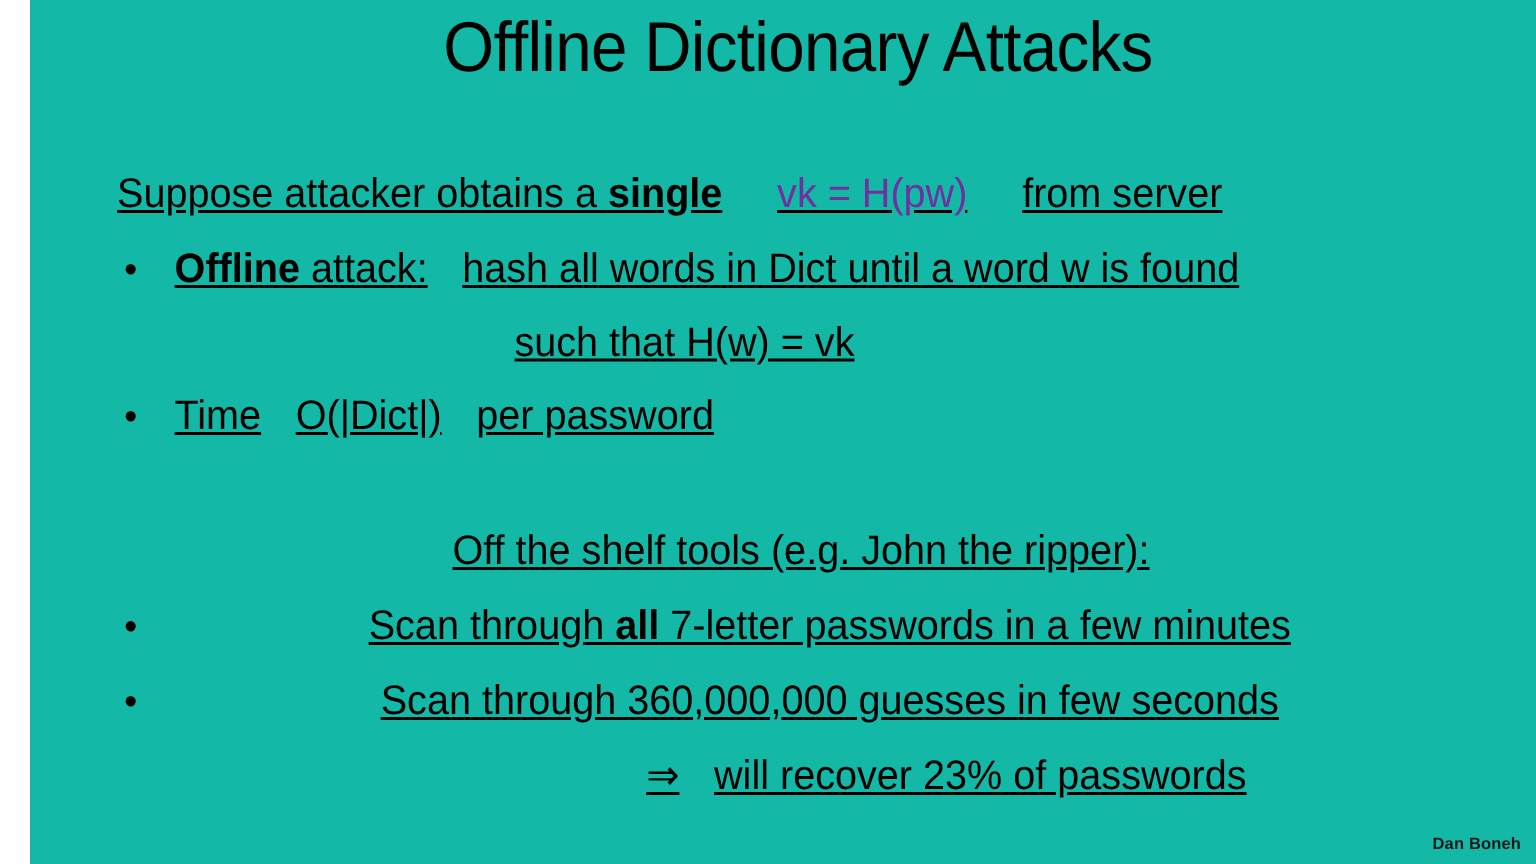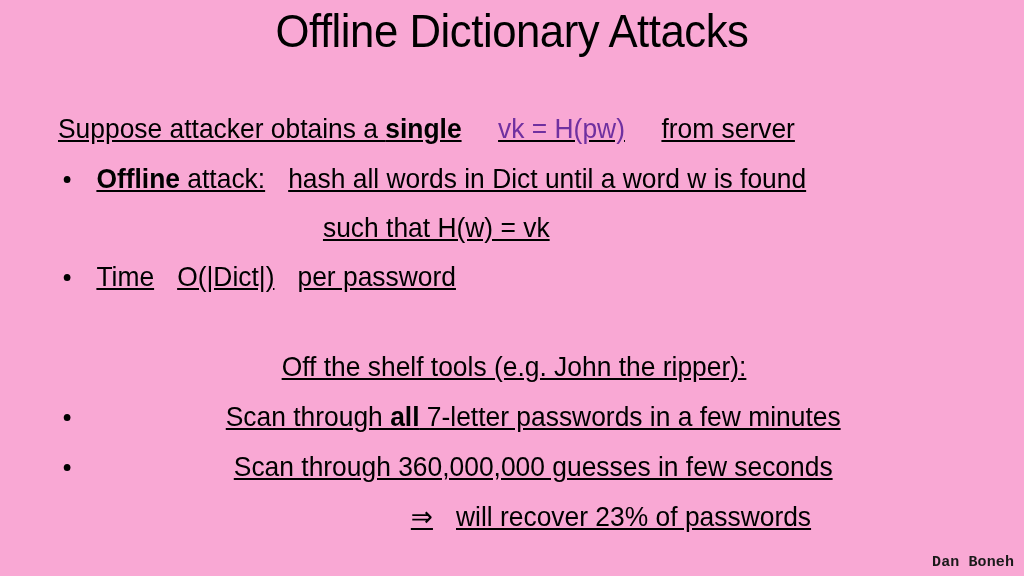--- a/index.html
+++ b/index.html
@@ -13,21 +13,22 @@
     position: relative;
     overflow: hidden;
     font-family: "Liberation Sans", sans-serif;
     color: #000000;
     -webkit-font-smoothing: antialiased;
   }
 
   .slide {
     position: absolute;
     inset: 0;
-    background: #f9a8d4;
+    background: #14b8a6;
+    margin-left: 20px;
   }
 
   
   .slide-title {
     position: absolute;
     top: 2px;
     left: 0;
     width: 1024px;
     text-align: center;
     font-size: 47px;
@@ -95,27 +96,26 @@
   .sp-md { display: inline-block; width: 24px; }
   .sp-lg { display: inline-block; width: 38px; }
 
   
 
   
   .credit {
     position: absolute;
     right: 10px;
     bottom: 6px;
-    font-size: 15px;
+    font-size: 11px;
     line-height: 14px;
     font-weight: 700;
     color: #1a1a1a;
     letter-spacing: 0.1px;
     white-space: nowrap;
-    font-family: Liberation Mono, monospace;
   }
 </style>
 </head>
 <body>
 
 <div class="slide">
 
   <div class="slide-title">Offline Dictionary Attacks</div>
 
   <div class="body-block block-a">

